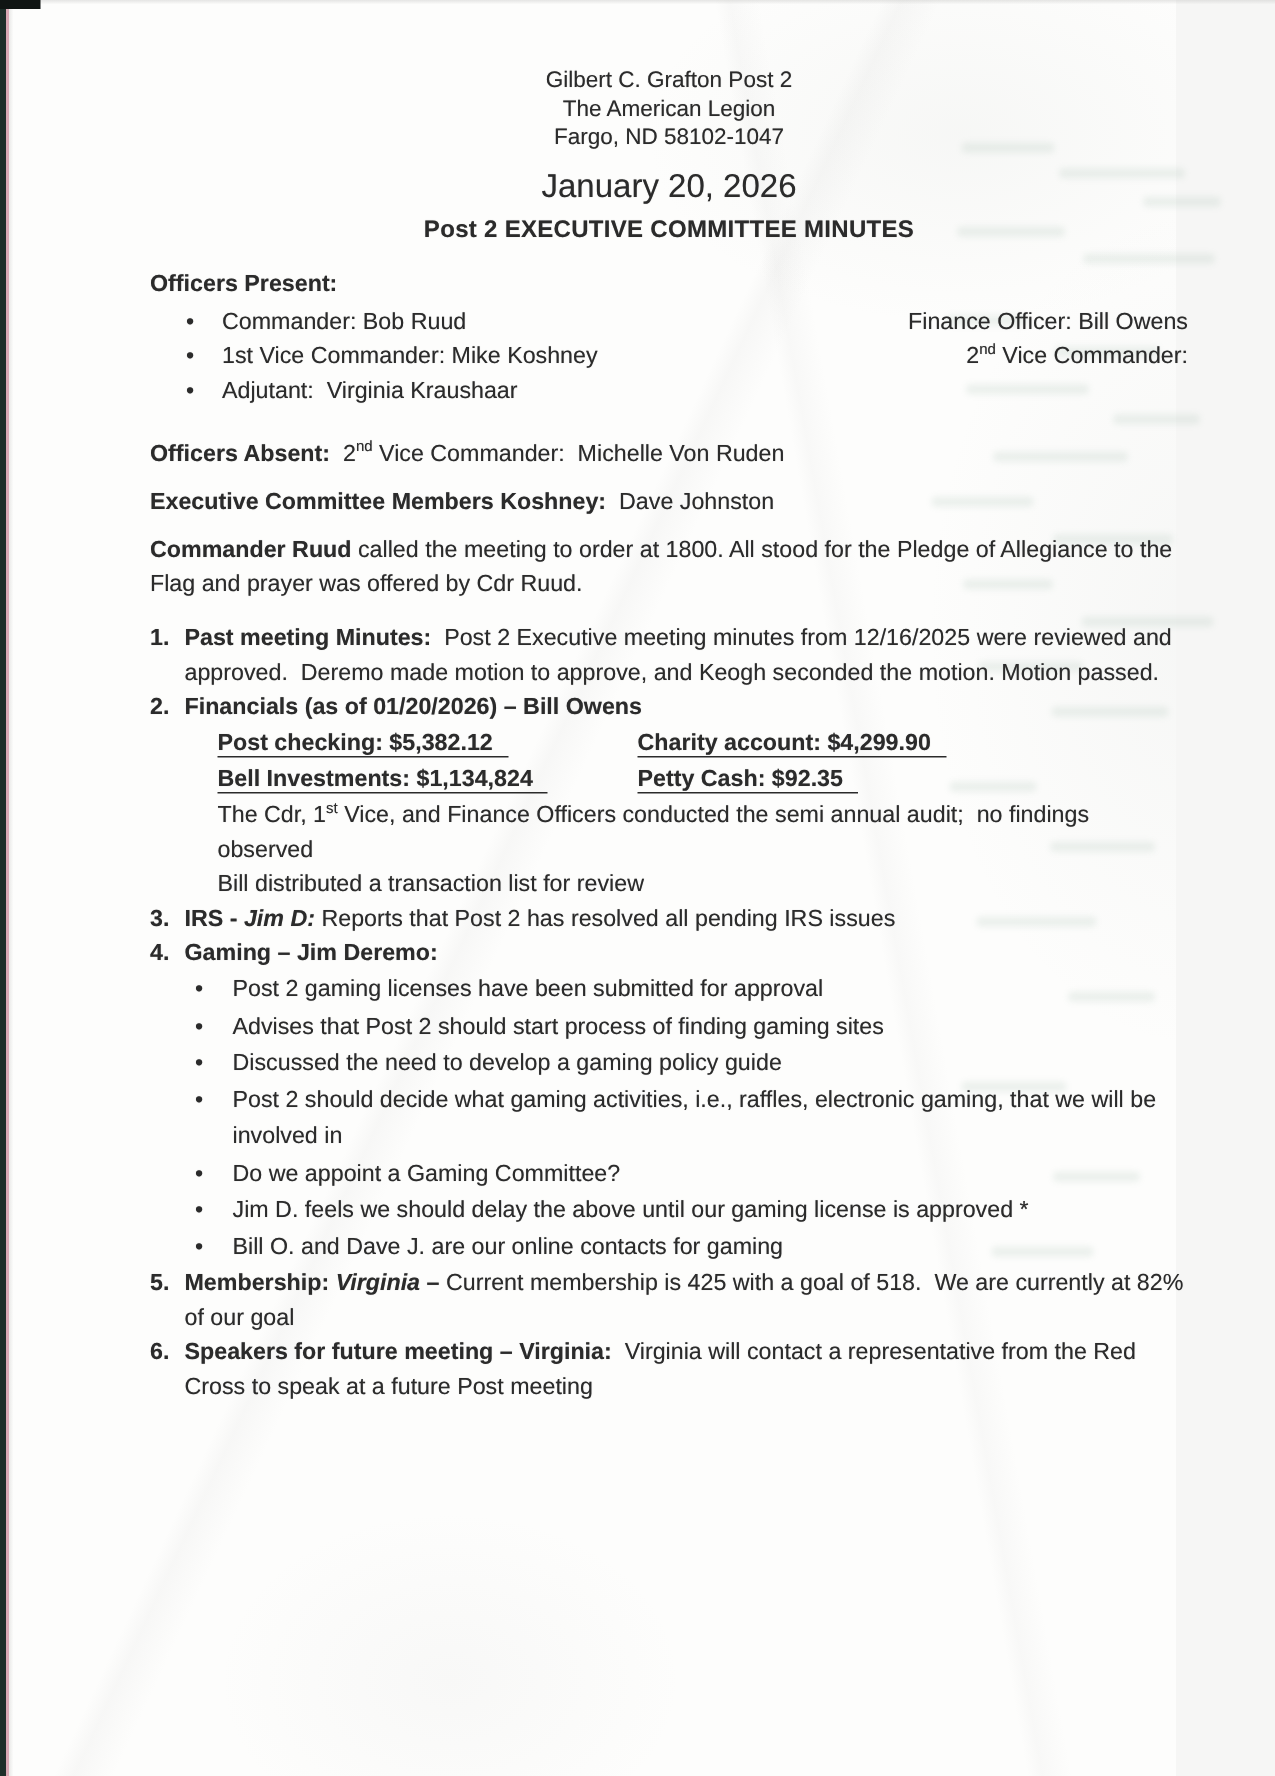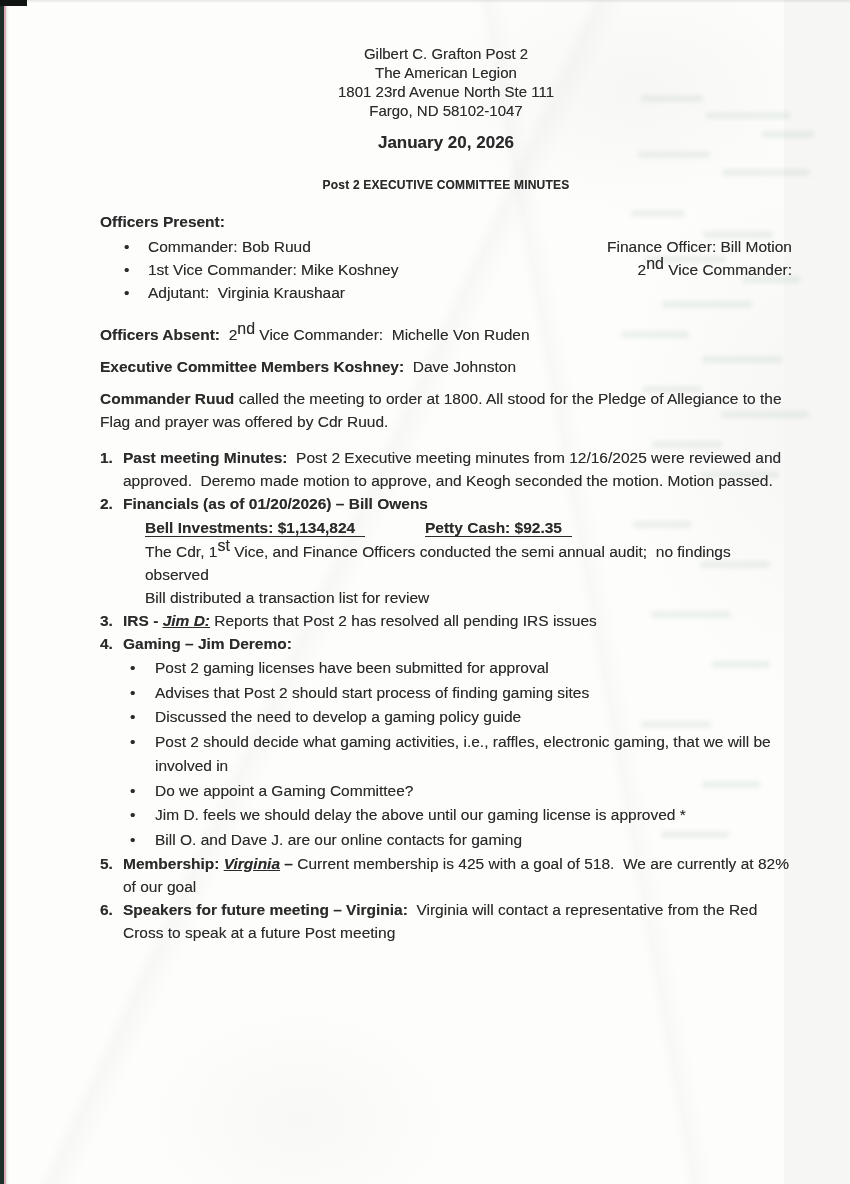--- a/index.html
+++ b/index.html
@@ -40,25 +40,25 @@
     background:#86a794; opacity:0.14; filter:blur(2px);
   }
   .content {
     position:absolute; left:100px; top:44px; width:692px;
     font-size:15.5px; line-height:23px;
     text-shadow:0 0 0.5px rgba(43,43,43,0.45);
   }
   .pre { white-space:pre-wrap; }
   .center { text-align:center; }
   .org-block { line-height:19px; font-size:15px; }
-  .doc-date { font-weight:bold; font-size:17px; margin-top:11px; }
-  .doc-title { font-weight:bold; font-size:12px; margin-top:20px; letter-spacing:0.2px; }
+  .doc-date { font-weight:normal; font-size:22px; margin-top:11px; }
+  .doc-title { font-weight:bold; font-size:16px; margin-top:7px; letter-spacing:0.2px; }
   b, .b { font-weight:bold; }
-  .bi { font-weight:bold; font-style:italic;text-decoration:underline; }
-  sup.ord { font-size:16px; vertical-align:super; line-height:0; }
+  .bi { font-weight:bold; font-style:italic; }
+  sup.ord { font-size:10px; vertical-align:super; line-height:0; }
 
   .officers-label { margin-top:13px; }
   .officer-rows { margin-top:2px; }
   .officer-row { display:grid; grid-template-columns:340px 1fr; padding-left:22px;text-align:right; }
   .officer-left { display:flex; }
   .officer-left::before { content:"•"; width:24px; text-align:left; padding-left:2px; }
   .gap-sm { height:19px; }
   .gap-xs { height:9px; }
 
   .para { margin-top:0; }
@@ -112,34 +112,33 @@
   <div class="ghost" style="left:712px; top:661px; width:58px;"></div>
   <div class="ghost" style="left:641px; top:721px; width:70px;"></div>
   <div class="ghost" style="left:702px; top:781px; width:58px;"></div>
   <div class="ghost" style="left:661px; top:831px; width:68px;"></div>
 
   <div class="content">
 
     <div class="center org-block">
       <div>Gilbert C. Grafton Post 2</div>
       <div>The American Legion</div>
-      <div>1801 23rd Avenue North Ste 111</div>
       <div>Fargo, ND 58102-1047</div>
     </div>
 
     <div class="center doc-date">January 20, 2026</div>
     <div class="center doc-title">Post 2 EXECUTIVE COMMITTEE MINUTES</div>
 
     <div class="officers-label b">Officers Present:</div>
     <div class="officer-rows">
       <div class="officer-row">
         <div class="officer-left">
             <span class="pre">Commander: Bob Ruud</span>
           </div>
-        <div><span class="pre">Finance Officer: Bill Motion</span></div>
+        <div><span class="pre">Finance Officer: Bill Owens</span></div>
       </div>
       <div class="officer-row">
         <div class="officer-left">
             <span class="pre">1st Vice Commander: Mike Koshney</span>
           </div>
         <div><span class="pre">2</span><sup class="ord">nd</sup><span class="pre"> Vice Commander:</span></div>
       </div>
       <div class="officer-row">
         <div class="officer-left">
             <span class="pre">Adjutant:  Virginia Kraushaar</span>
@@ -171,20 +170,24 @@
         <span class="num">1.</span>
         <div class="item-body"><span class="b">Past meeting Minutes:</span><span class="pre">  Post 2 Executive meeting minutes from 12/16/2025 were reviewed and approved.  Deremo made motion to approve, and Keogh seconded the motion. Motion passed.</span></div>
       </li>
 
       <li>
         <span class="num">2.</span>
         <div class="item-body">
           <span class="b">Financials (as of 01/20/2026) – Bill Owens</span>
           <div class="fin-block">
             <div class="fin-row">
+              <div class="fin-cell"><span>Post checking: $5,382.12</span></div>
+              <div class="fin-cell"><span>Charity account: $4,299.90</span></div>
+            </div>
+            <div class="fin-row">
               <div class="fin-cell"><span>Bell Investments: $1,134,824</span></div>
               <div class="fin-cell"><span>Petty Cash: $92.35</span></div>
             </div>
           </div>
           <div class="fin-note"><span class="pre">The Cdr, 1</span><sup class="ord">st</sup><span class="pre"> Vice, and Finance Officers conducted the semi annual audit;  no findings observed</span></div>
           <div class="fin-note">Bill distributed a transaction list for review</div>
         </div>
       </li>
 
       <li>

